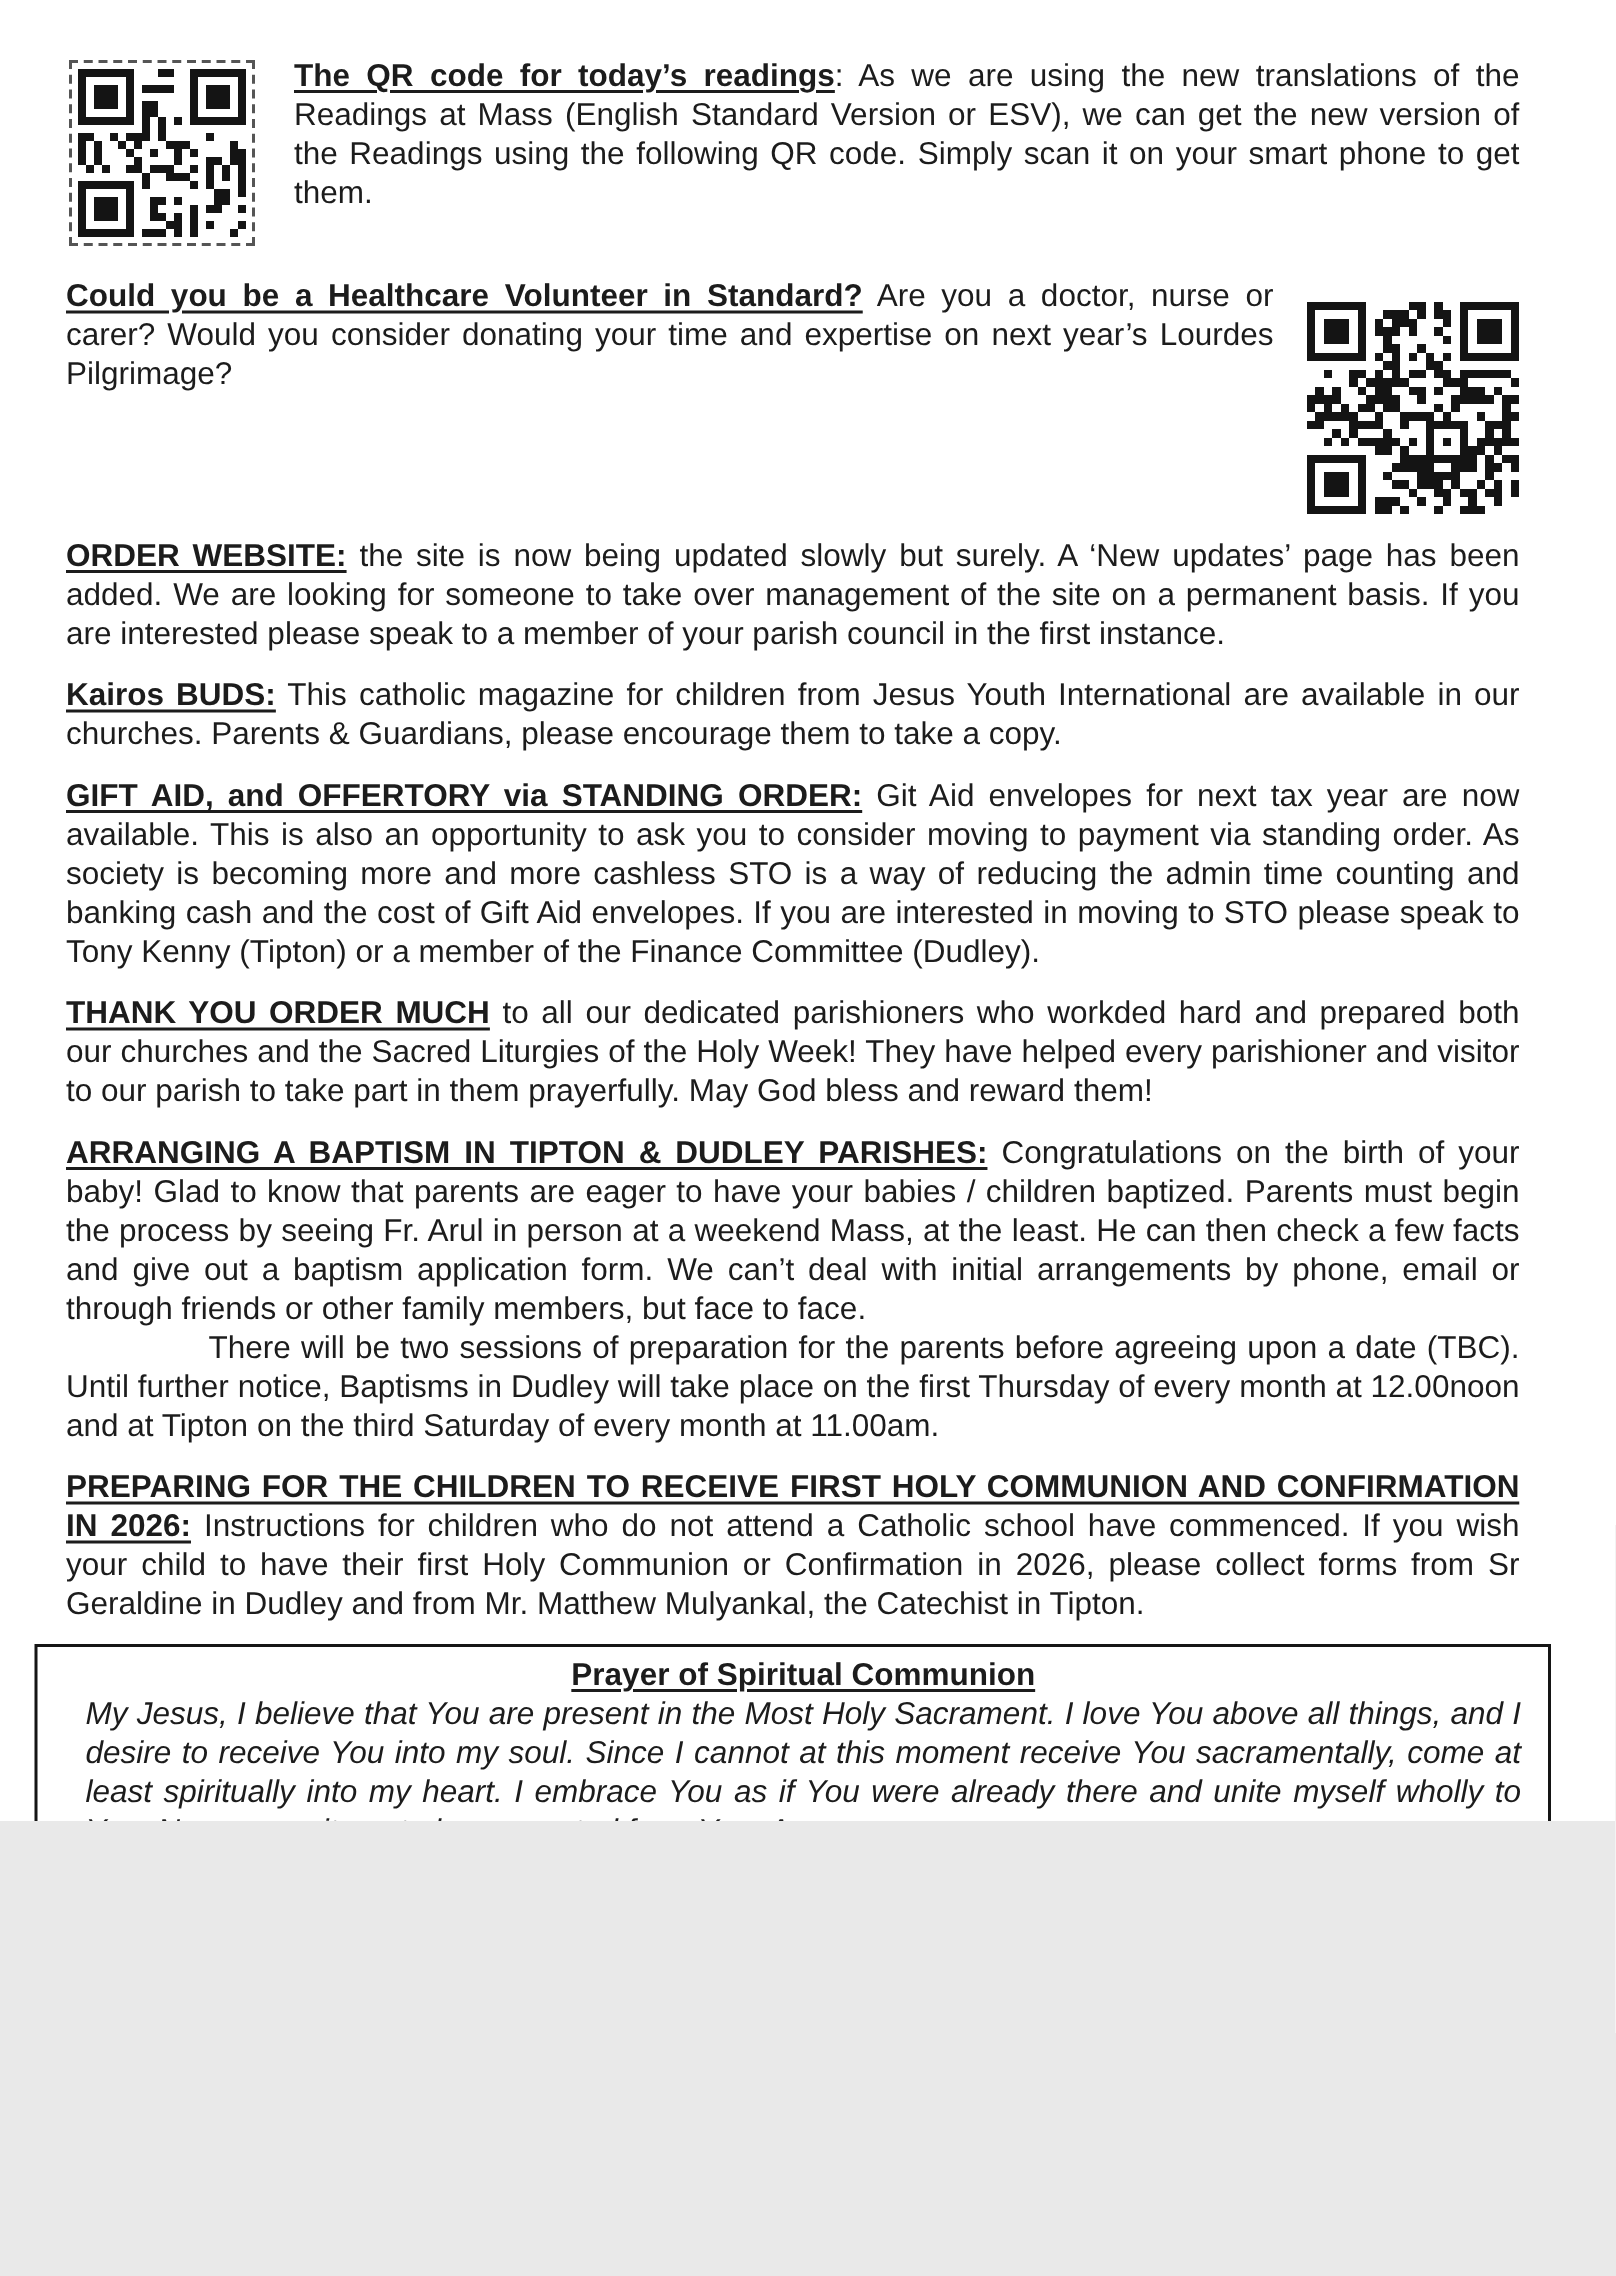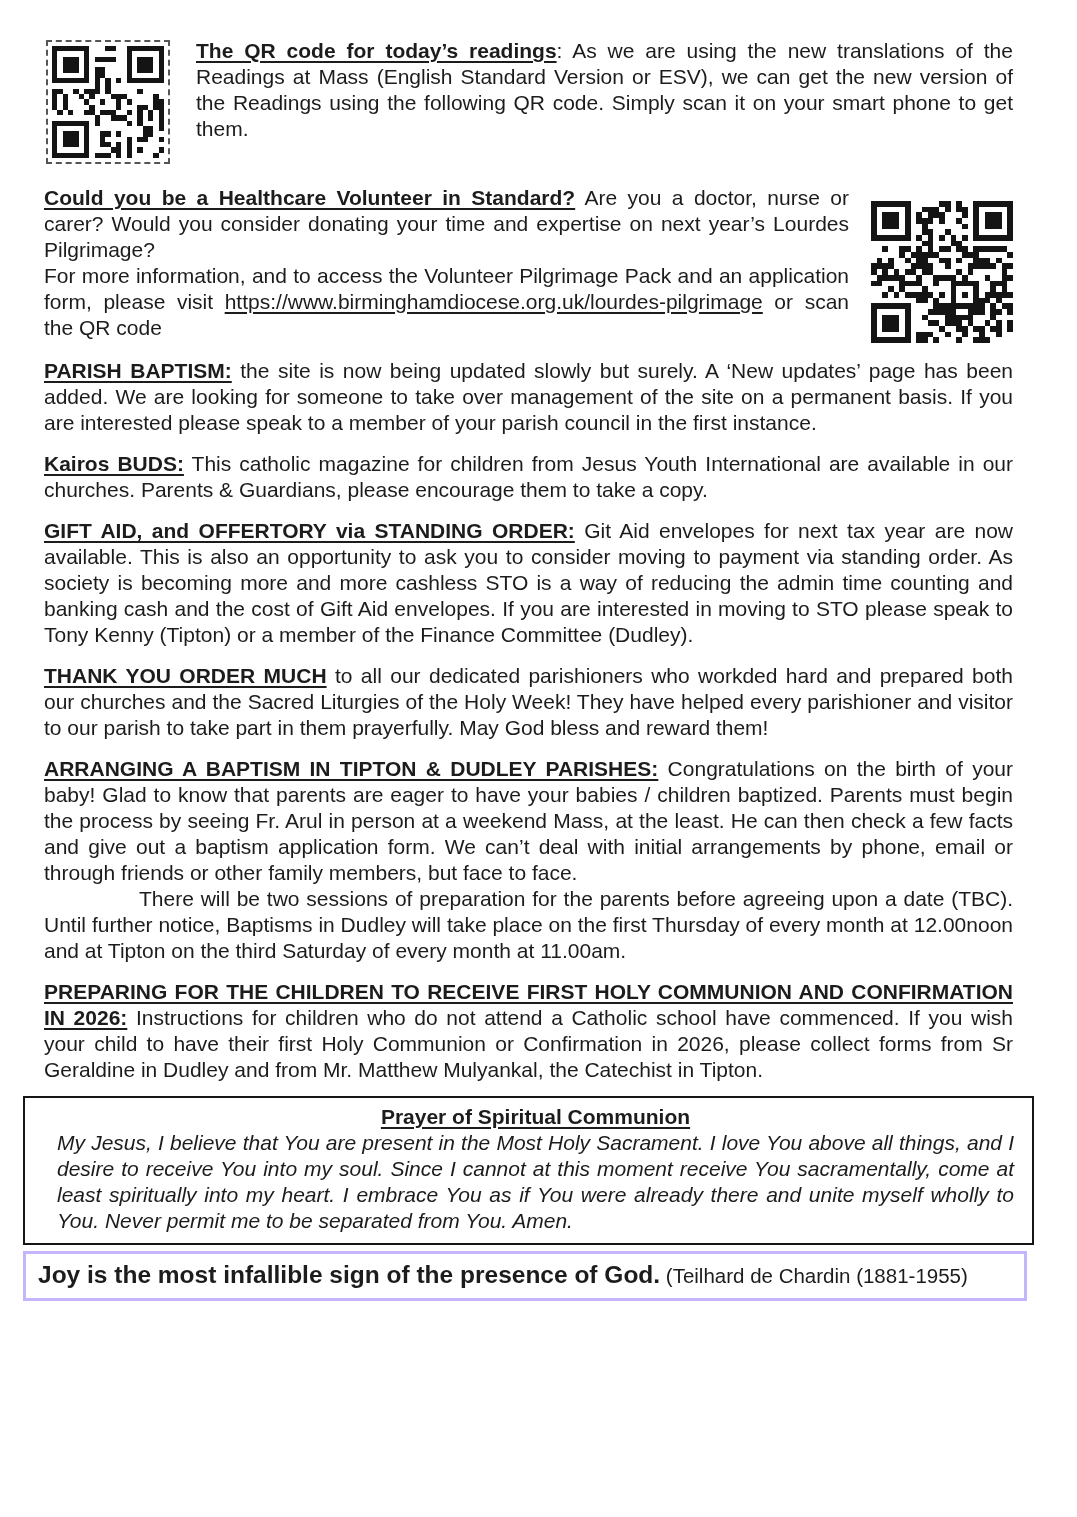--- a/index.html
+++ b/index.html
@@ -1,18 +1,18 @@
 <!DOCTYPE html>
 <html><head>
 <meta charset="utf-8">
 <style>
   html,body{margin:0;padding:0;background:#e9e9e9;}
   .page{
     position:relative;
-    width:1077px;height:1517px;
+    width:1077px;height:1214px;
     margin:0 auto;
     background:#ffffff;
     box-sizing:border-box;
     padding:38px 64px 0 44px;
     font-family:"Liberation Sans",sans-serif;
     font-size:21px;line-height:26px;
     color:#1c1c1c;
     overflow:hidden;
   }
   .sec{overflow:hidden;margin:0 0 15px 0;}
@@ -597,25 +597,24 @@
             <rect x="8" y="24" width="1" height="1"></rect>
             <rect x="9" y="24" width="1" height="1"></rect>
             <rect x="11" y="24" width="1" height="1"></rect>
             <rect x="15" y="24" width="1" height="1"></rect>
             <rect x="18" y="24" width="1" height="1"></rect>
             <rect x="19" y="24" width="1" height="1"></rect>
             <rect x="20" y="24" width="1" height="1"></rect>
           </g>
         </svg></div>
     <p><span class="hd">Could you be a Healthcare Volunteer in Standard?</span><span> Are you a doctor, nurse or carer? Would you consider donating your time and expertise on next year’s Lourdes Pilgrimage?</span></p>
-    <p><span>For more information, and to access the Volunteer Pilgrimage Pack and an application form, please visit </span><span class="link">https://www.birminghamdiocese.org.uk/lourdes-pilgrimage</span><span> or scan the QR code</span></p>
   </div>
 
   <div class="sec">
-    <p><span class="hd">PARISH BAPTISM:</span><span> the site is now being updated slowly but surely. A ‘New updates’ page has been added. We are looking for someone to take over management of the site on a permanent basis. If you are interested please speak to a member of your parish council in the first instance.</span></p>
+    <p><span class="hd">ORDER WEBSITE:</span><span> the site is now being updated slowly but surely. A ‘New updates’ page has been added. We are looking for someone to take over management of the site on a permanent basis. If you are interested please speak to a member of your parish council in the first instance.</span></p>
   </div>
 
   <div class="sec">
     <p><span class="hd">Kairos BUDS:</span><span> This catholic magazine for children from Jesus Youth International are available in our churches. Parents &amp; Guardians, please encourage them to take a copy.</span></p>
   </div>
 
   <div class="sec">
     <p><span class="hd">GIFT AID, and OFFERTORY via STANDING ORDER:</span><span> Git Aid envelopes for next tax year are now available. This is also an opportunity to ask you to consider moving to payment via standing order. As society is becoming more and more cashless STO is a way of reducing the admin time counting and banking cash and the cost of Gift Aid envelopes. If you are interested in moving to STO please speak to Tony Kenny (Tipton) or a member of the Finance Committee (Dudley).</span></p>
   </div>
 

